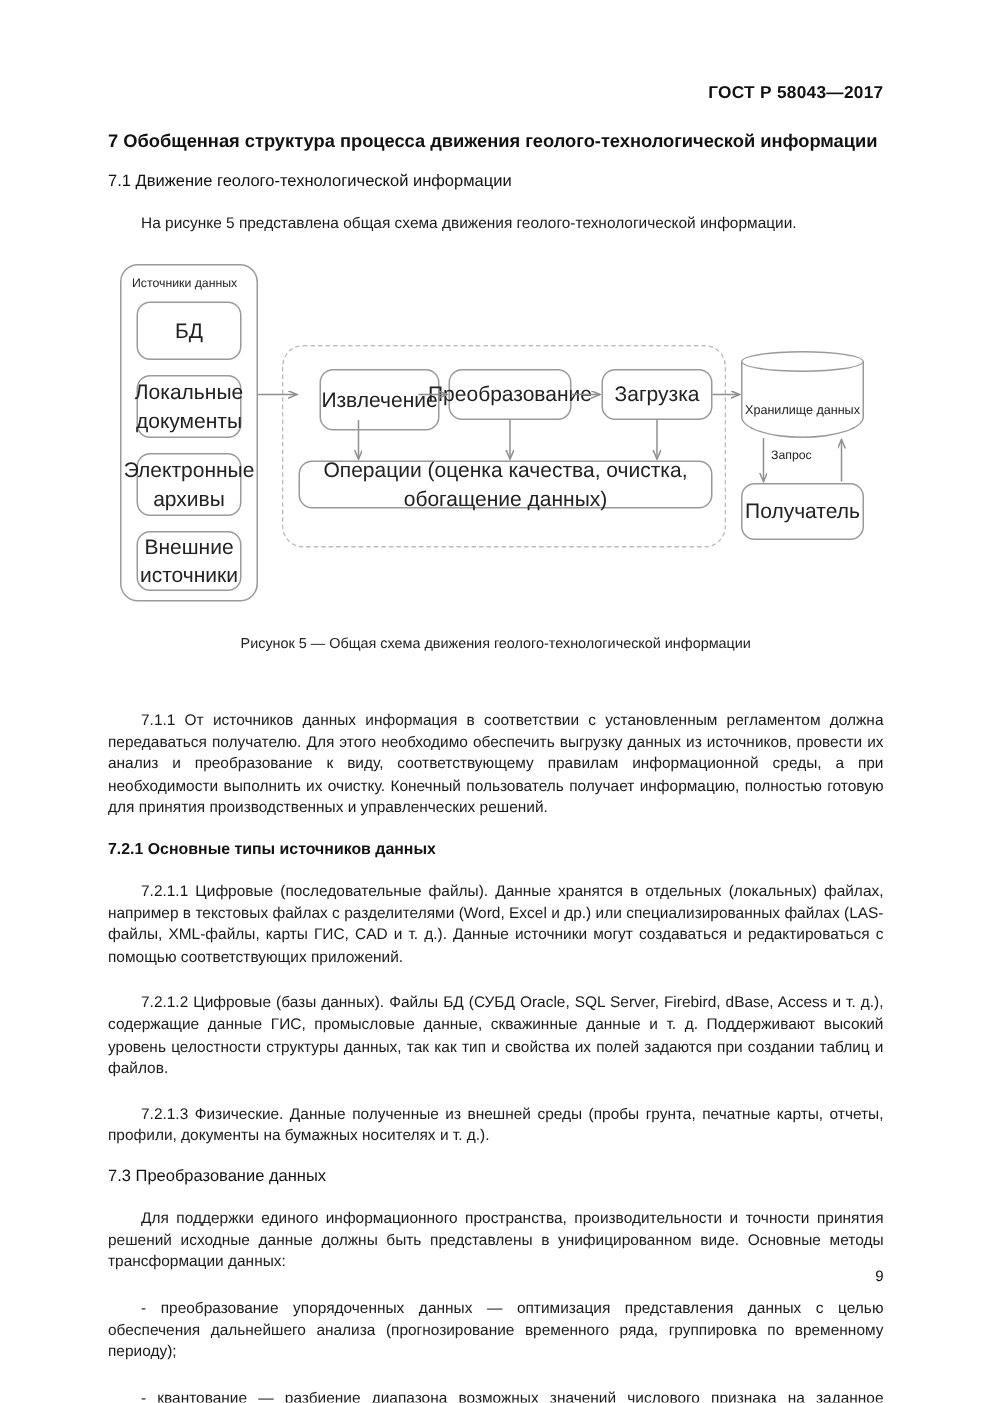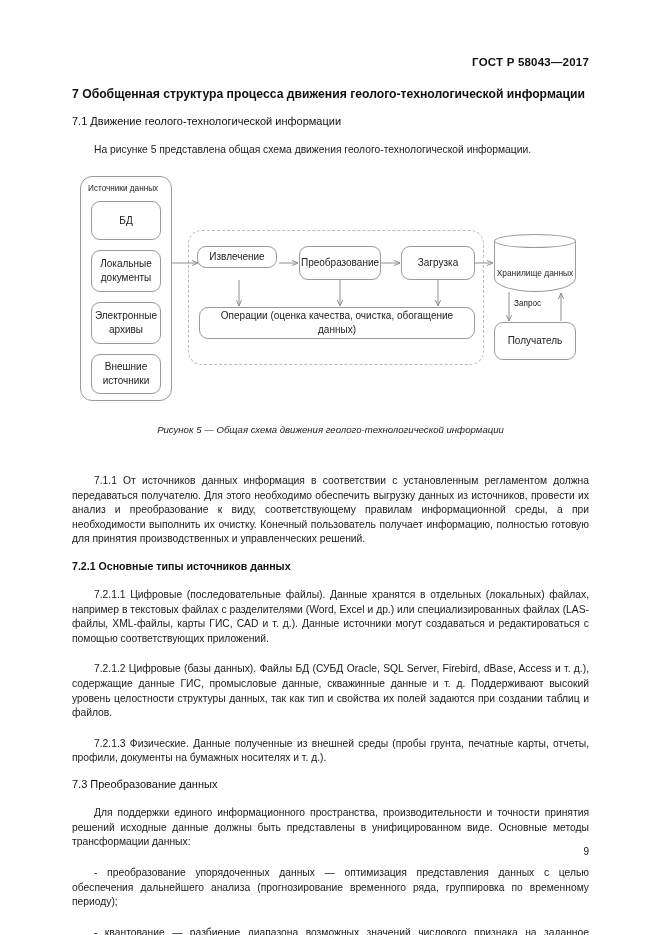--- a/index.html
+++ b/index.html
@@ -75,39 +75,38 @@
     position: relative;
     width: 517px;
     height: 250px;
     margin: 8px 0 0 0;
   }
   .fig-caption {
     font-size: 9.6px;
     text-align: center;
     color: #222;
     margin: 8px 0 0 0;
-    font-style: italic;
   }
   .diagram {
     position: absolute;
     left: 0; top: 0;
     width: 517px;
     height: 240px;
   }
   .node {
     position: absolute;
     box-sizing: border-box;
     border: 1px solid #9a9a9a;
     border-radius: 9px;
     background: #ffffff;
     display: flex;
     align-items: center;
     justify-content: center;
     text-align: center;
-    font-size: 10px;
+    font-size: 14px;
     line-height: 1.35;
     color: #222;
     padding: 2px 4px;
   }
   .group-box {
     position: absolute;
     box-sizing: border-box;
     border: 1px solid #9a9a9a;
     border-radius: 12px;
     background: #fff;
@@ -211,21 +210,21 @@
         <div class="dashed-zone" style="left:116px; top:58px; width:296px; height:135px;"></div>
 
         <div class="group-box" style="left:8px; top:4px; width:92px; height:225px;"></div>
         <div class="group-label" style="left:16px; top:12px;">Источники данных</div>
 
         <div class="node" style="left:19px; top:29px; width:70px; height:39px;">БД</div>
         <div class="node" style="left:19px; top:78px; width:70px; height:42px;">Локальные документы</div>
         <div class="node" style="left:19px; top:130px; width:70px; height:42px;">Электронные архивы</div>
         <div class="node" style="left:19px; top:182px; width:70px; height:40px;">Внешние источники</div>
 
-        <div class="node" style="left:125px; top:74px; width:80px; height:22px;">Извлечение</div>
+        <div class="node" style="left:141px; top:74px; width:80px; height:41px;">Извлечение</div>
         <div class="node" style="left:227px; top:74px; width:82px; height:34px;">Преобразование</div>
         <div class="node" style="left:329px; top:74px; width:74px; height:34px;">Загрузка</div>
 
         <div class="node" style="left:127px; top:135px; width:276px; height:32px;">Операции (оценка качества, очистка, обогащение данных)</div>
 
         <div class="cyl" style="left:422px; top:62px; width:82px; height:58px;">
           <div class="cyl-body"></div>
           <div class="cyl-top"></div>
           <div class="cyl-text">Хранилище данных</div>
         </div>

